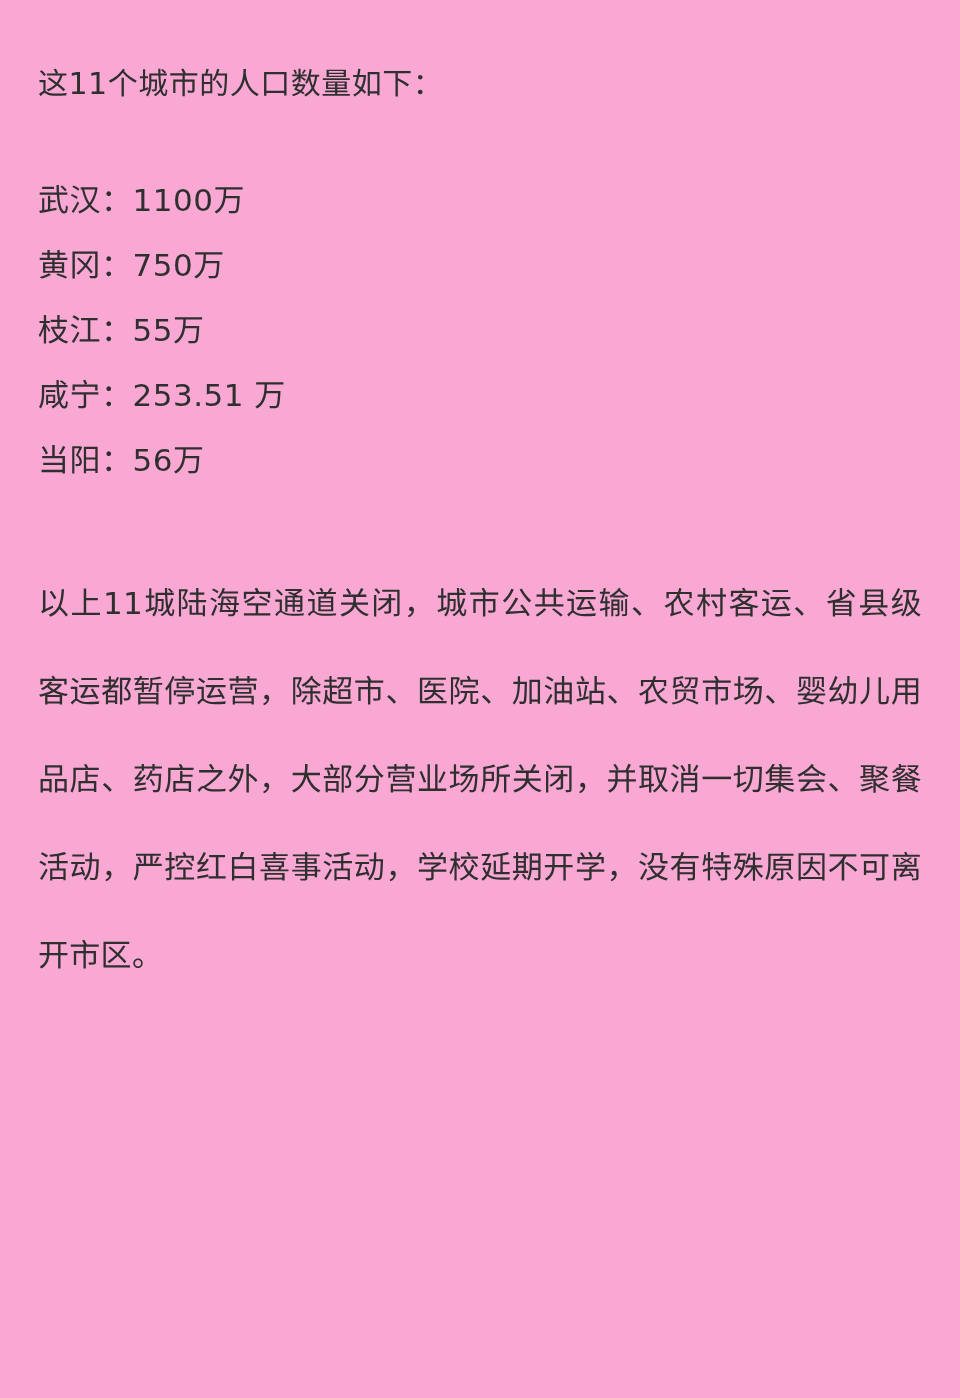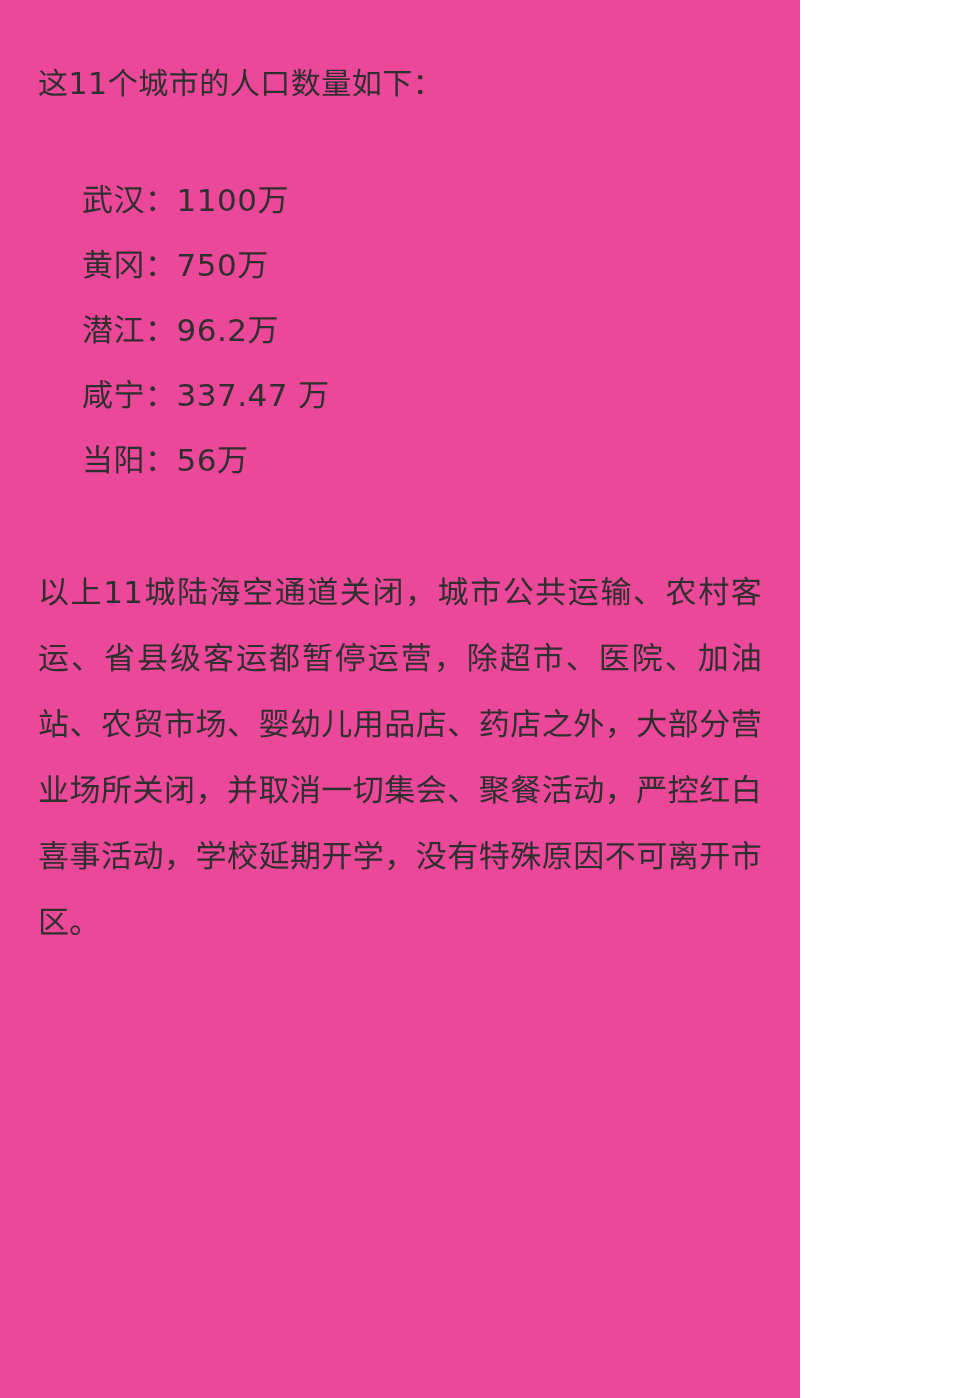--- a/index.html
+++ b/index.html
@@ -8,59 +8,58 @@
     background: #ffffff;
   }
   body {
     width: 960px;
     min-height: 1398px;
     font-family: "DejaVu Sans", "Liberation Sans", sans-serif;
     color: #2f2f2f;
     -webkit-font-smoothing: antialiased;
   }
   .page {
-    width: 800px;
+    width: 960px;
     min-height: 1398px;
     box-sizing: border-box;
     padding: 62px 38px 30px 38px;
-    background: #ec4899;
+    background: #f9a8d4;
   }
   .intro {
     font-size: 30px;
     line-height: 1.45;
     color: #2f2f2f;
     letter-spacing: 0.5px;
     margin: 0 0 62px 0;
   }
   .city-list {
     list-style: none;
     margin: 0 0 66px 0;
     padding: 0;
   }
   .city-row {
     display: block;
     font-size: 31px;
     line-height: 65px;
     color: #2f2f2f;
     letter-spacing: 0.5px;
     white-space: nowrap;
-    margin-left: 44px;
   }
   .city-name {
     display: inline;
   }
   .city-sep {
     display: inline;
   }
   .city-value {
     display: inline;
   }
   .paragraph {
     font-size: 31px;
-    line-height: 66px;
+    line-height: 88px;
     color: #2f2f2f;
     letter-spacing: 0.3px;
     text-align: justify;
     text-justify: inter-ideograph;
     margin: 0;
   }
 </style>
 </head>
 <body>
 
@@ -69,24 +68,24 @@
   <p class="intro">这11个城市的人口数量如下：</p>
 
   <ul class="city-list">
     <li class="city-row">
       <span class="city-name">武汉</span><span class="city-sep">：</span><span class="city-value">1100万</span>
     </li>
     <li class="city-row">
       <span class="city-name">黄冈</span><span class="city-sep">：</span><span class="city-value">750万</span>
     </li>
     <li class="city-row">
-      <span class="city-name">潜江</span><span class="city-sep">：</span><span class="city-value">96.2万</span>
+      <span class="city-name">枝江</span><span class="city-sep">：</span><span class="city-value">55万</span>
     </li>
     <li class="city-row">
-      <span class="city-name">咸宁</span><span class="city-sep">：</span><span class="city-value">337.47 万</span>
+      <span class="city-name">咸宁</span><span class="city-sep">：</span><span class="city-value">253.51 万</span>
     </li>
     <li class="city-row">
       <span class="city-name">当阳</span><span class="city-sep">：</span><span class="city-value">56万</span>
     </li>
   </ul>
 
   <p class="paragraph">以上11城陆海空通道关闭，城市公共运输、农村客运、省县级客运都暂停运营，除超市、医院、加油站、农贸市场、婴幼儿用品店、药店之外，大部分营业场所关闭，并取消一切集会、聚餐活动，严控红白喜事活动，学校延期开学，没有特殊原因不可离开市区。</p>
 
 </div>
 

